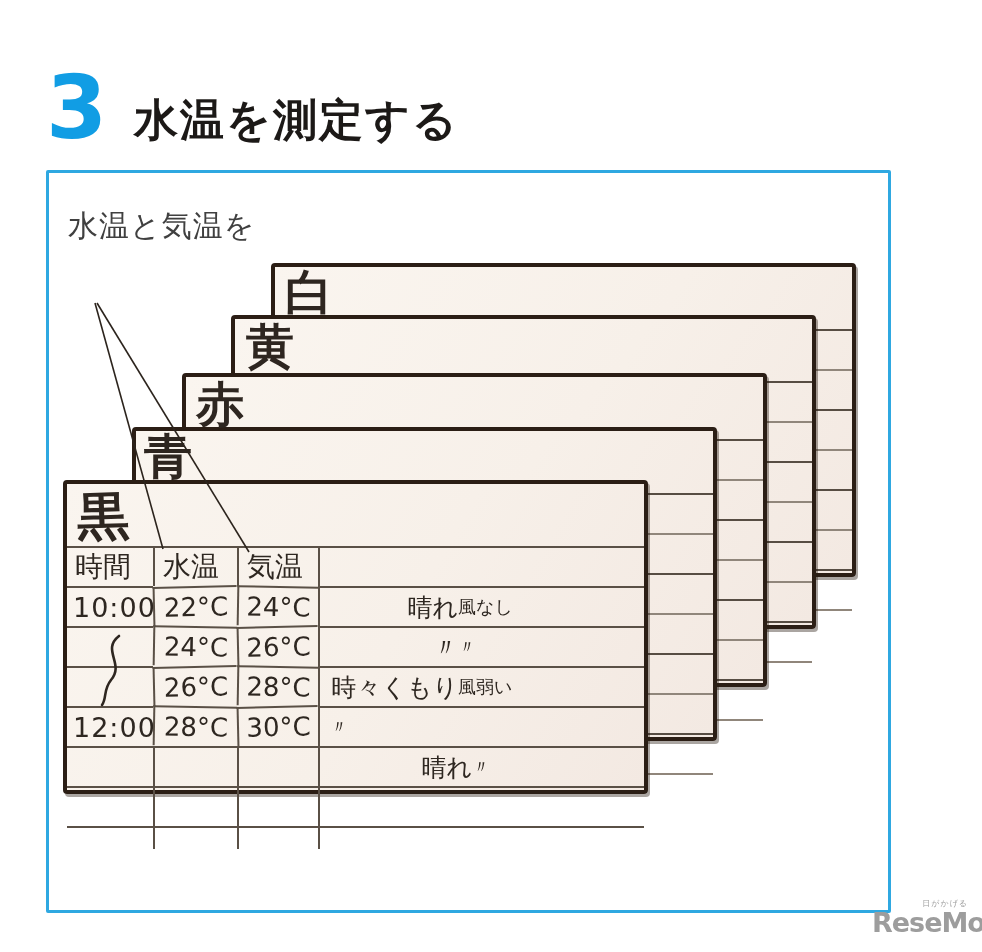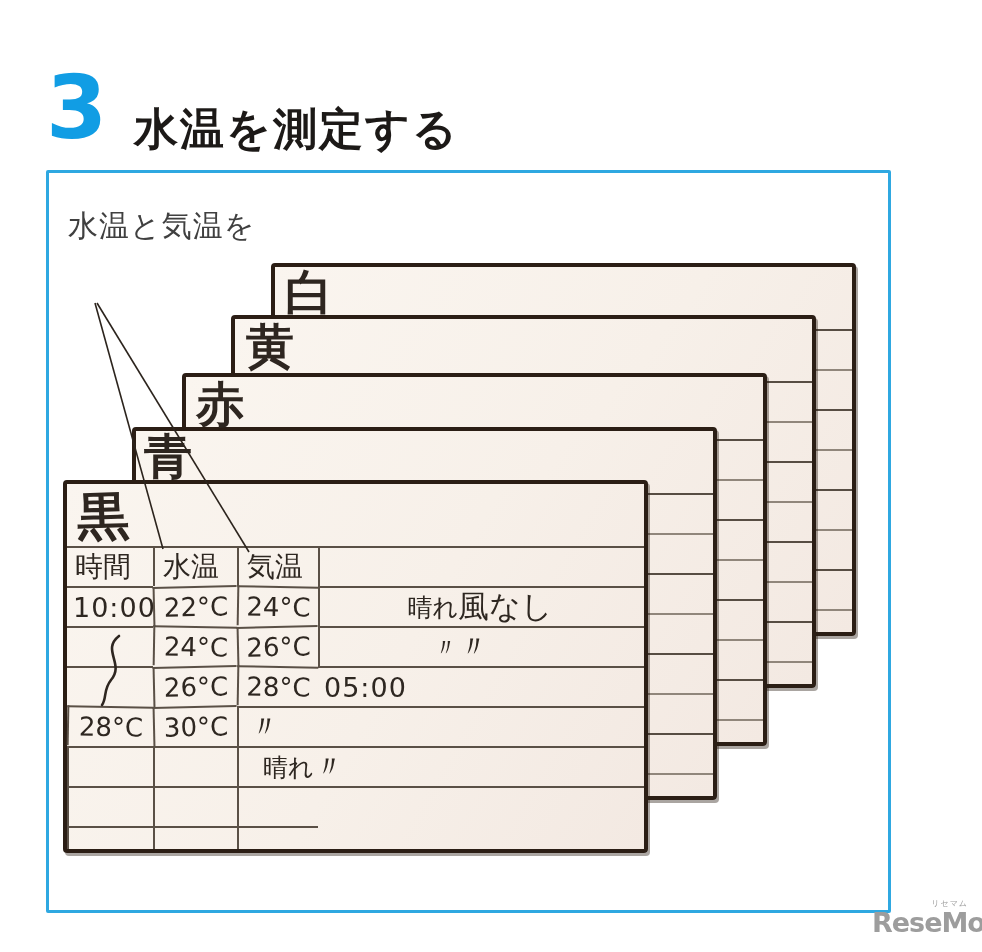--- a/index.html
+++ b/index.html
@@ -7,37 +7,37 @@
     position:relative;width:982px;height:952px;background:#ffffff;overflow:hidden;
     font-family:"DejaVu Sans","Liberation Sans",sans-serif;color:#2b2520;
   }
   
   .sec-num{
     position:absolute;left:46px;top:64px;font-size:88px;line-height:1;
     font-weight:800;color:#119de4;letter-spacing:-2px;
   }
   .sec-title{
     position:absolute;left:134px;top:94px;font-size:44px;line-height:1.2;
-    font-weight:800;color:#1c1917;letter-spacing:2px;margin-top:9px;
+    font-weight:800;color:#1c1917;letter-spacing:2px;
   }
   
   .frame{
     position:absolute;left:46px;top:170px;width:845px;height:743px;
     border:3px solid #2fa8e1;border-radius:2px;background:#fff;box-sizing:border-box;
   }
   
   .annotation{
     position:absolute;left:68px;top:202px;font-size:30px;line-height:48px;
     color:#404040;letter-spacing:1px;z-index:5;
   }
   
   .pointer-overlay{position:absolute;left:0;top:0;width:982px;height:952px;z-index:60;pointer-events:none;}
   
   .card{
-    position:absolute;width:585px;height:373px;box-sizing:border-box;
+    position:absolute;width:585px;height:314px;box-sizing:border-box;
     background:linear-gradient(120deg,#faf5ef 0%,#f7f0e9 55%,#f3e9e2 100%);
     border:4px solid #2b1e15;border-radius:4px;
     box-shadow:2px 3px 0 rgba(43,30,21,0.40);
   }
   .card-white{left:271px;top:263px;z-index:10;}
   .card-yellow{left:231px;top:315px;z-index:20;}
   .card-red{left:182px;top:373px;z-index:30;}
   .card-blue{left:132px;top:427px;z-index:40;}
   .card-black{left:63px;top:480px;z-index:50;}
   .rules{position:absolute;left:0;top:0;right:0;bottom:0;}
@@ -61,21 +61,21 @@
     grid-template-rows:40px 40px 40px 40px 40px 40px 40px 1fr;
   }
   .cell{border-top:2px solid #5a5046;display:flex;align-items:center;overflow:visible;
         font-size:26px;color:#2e2721;white-space:nowrap;}
   .cell.cl{border-left:2px solid #5a5046;}
   .cell.th{font-size:28px;padding-left:8px;}
   .cell.tm{padding-left:6px;font-size:27px;letter-spacing:1px;}
   .cell.tp{justify-content:center;font-size:26px;}
   .cell.wx{padding-left:10px;}
   .cell .w1{display:inline-block;width:128px;font-size:25px;text-align:right;}
-  .cell .w2{display:inline-block;font-size:31px;}
+  .cell .w2{display:inline-block;font-size:18px;}
   .tilt-a{transform:rotate(-1.3deg);}
   .tilt-b{transform:rotate(1deg);}
   .squiggle{position:absolute;left:22px;top:146px;z-index:2;}
   
   .logo{position:absolute;left:872px;top:900px;width:106px;text-align:right;color:#9d9d9d;z-index:5;}
   .logo .furi{display:block;font-size:8px;letter-spacing:1px;padding-right:10px;line-height:1;}
   .logo .word{display:block;font-size:27px;font-weight:800;line-height:1.1;letter-spacing:-1px;}
 </style>
 </head>
 <body>
@@ -160,22 +160,26 @@
       <div class="cell cl tp tilt-b">24°C</div>
       <div class="cell cl tp tilt-a">26°C</div>
       <div class="cell cl wx">
         <span class="w1">〃</span>
         <span class="w2">〃</span>
       </div>
 
       <div class="cell tm"></div>
       <div class="cell cl tp tilt-a">26°C</div>
       <div class="cell cl tp tilt-b">28°C</div>
-
-      <div class="cell tm">05:00</div>
+      <div class="cell cl wx">
+        <span class="w1">時々くもり</span>
+        <span class="w2">風弱い</span>
+      </div>
+
+      <div class="cell tm">12:00</div>
       <div class="cell cl tp tilt-b">28°C</div>
       <div class="cell cl tp tilt-a">30°C</div>
       <div class="cell cl wx">
         <span class="w2">〃</span>
       </div>
 
       <div class="cell tm"></div>
       <div class="cell cl tp"></div>
       <div class="cell cl tp"></div>
       <div class="cell cl wx">
@@ -204,17 +208,17 @@
   <div class="card-label lbl-red">赤</div>
   <div class="card-label lbl-blue">青</div>
   <div class="card-label lbl-black">黒</div>
 
   <svg class="pointer-overlay" width="982" height="952" viewBox="0 0 982 952">
     <path d="M95,303 L163,549" fill="none" stroke="#2c241d" stroke-width="1.6"></path>
     <path d="M97,303 L249,552" fill="none" stroke="#2c241d" stroke-width="1.6"></path>
   </svg>
 
   <div class="logo">
-    <span class="furi">リセマム</span>
+    <span class="furi">日がかげる</span>
     <span class="word">ReseMom.</span>
   </div>
 
 </div>
 
 </body></html>

